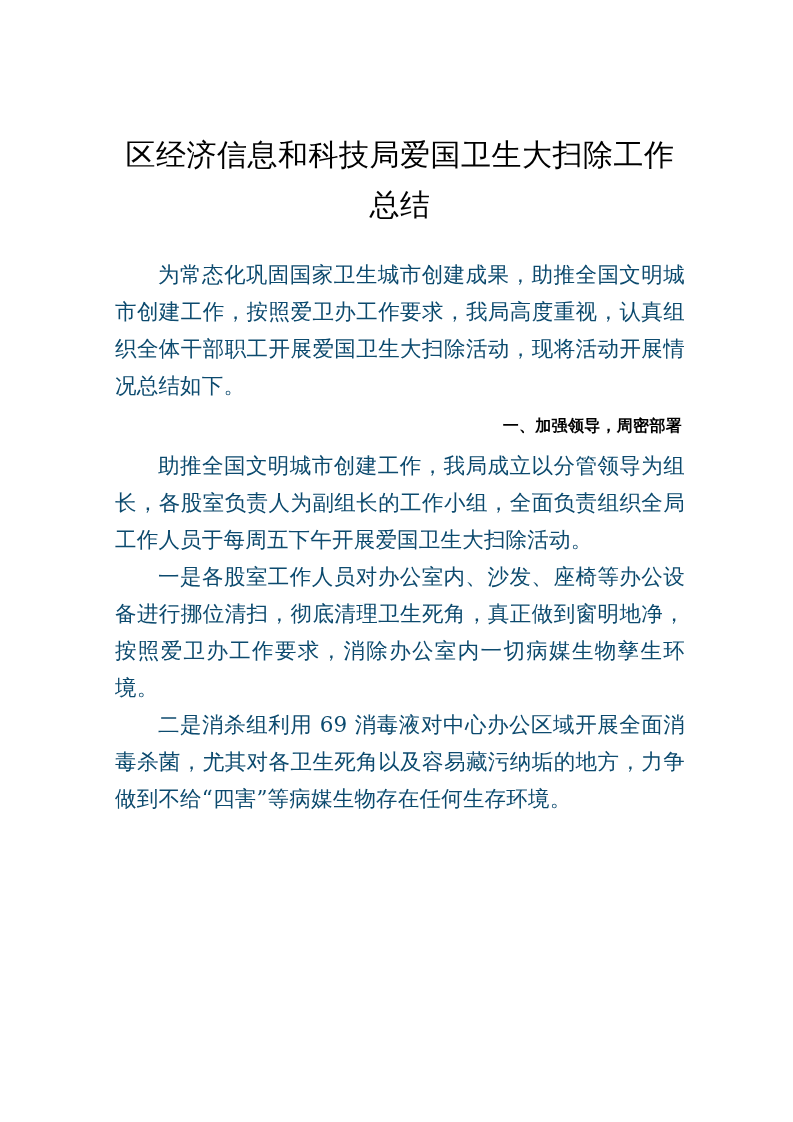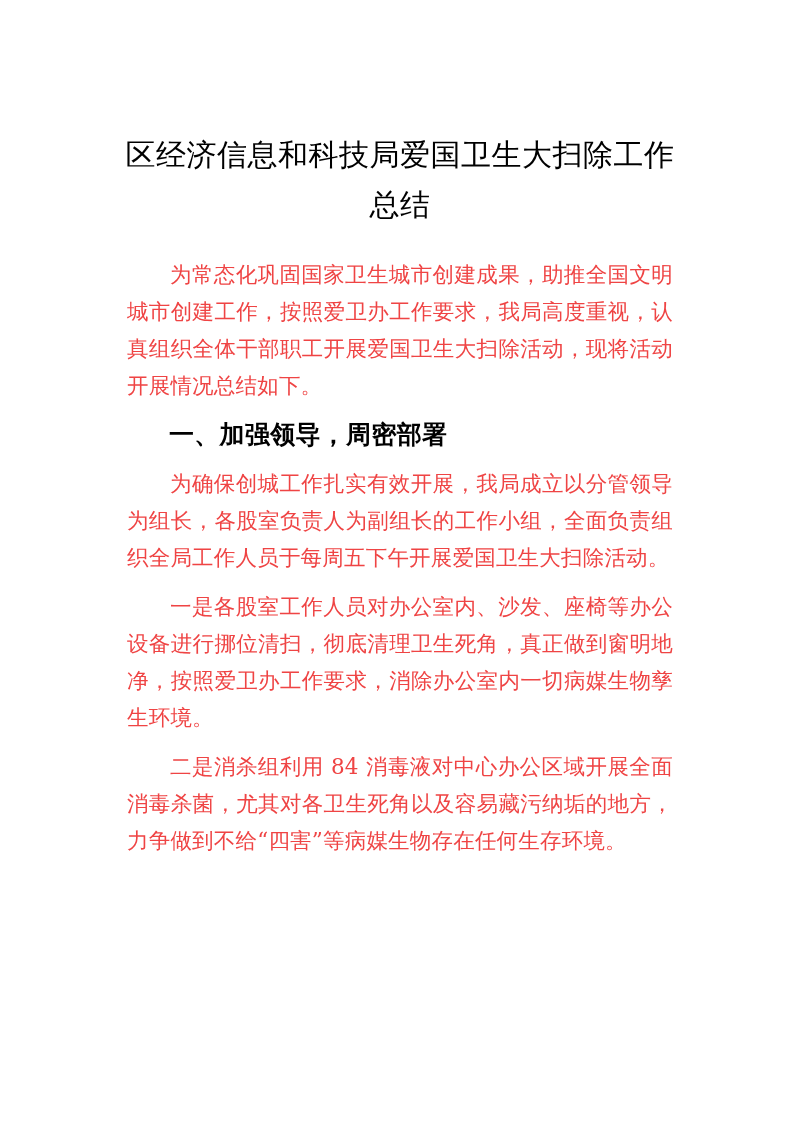--- a/index.html
+++ b/index.html
@@ -31,54 +31,55 @@
     line-height: 50px;
     font-weight: 400;
     color: #000000;
     text-align: center;
     letter-spacing: 0.5px;
     margin: 0 0 26px 0;
   }
 
   .section-heading {
     font-family: "DejaVu Sans", "Liberation Sans", sans-serif;
-    font-size: 25px;
+    font-size: 16px;
     line-height: 37px;
     font-weight: 700;
     color: #000000;
     text-indent: 42px;
-    margin: 12px;
+    margin: 3px;
     letter-spacing: 0.3px;
+    text-align: right;
   }
 
   .body-para {
     font-family: "DejaVu Serif", "Liberation Serif", serif;
     font-size: 21.5px;
     line-height: 37px;
     font-weight: 400;
-    color: #ef4444;
+    color: #0c4a6e;
     text-indent: 43px;
     text-align: justify;
     text-justify: inter-ideograph;
-    margin: 12px;
+    margin: 0;
     letter-spacing: 0.2px;
   }
 </style>
 </head>
 <body>
 
 <div class="page">
 
   <div class="doc-body">
 
     <h1 class="doc-title">区经济信息和科技局爱国卫生大扫除工作总结</h1>
 
     <div id="blocks">
         <p class="body-para">为常态化巩固国家卫生城市创建成果，助推全国文明城市创建工作，按照爱卫办工作要求，我局高度重视，认真组织全体干部职工开展爱国卫生大扫除活动，现将活动开展情况总结如下。</p>
         <h2 class="section-heading">一、加强领导，周密部署</h2>
-        <p class="body-para">为确保创城工作扎实有效开展，我局成立以分管领导为组长，各股室负责人为副组长的工作小组，全面负责组织全局工作人员于每周五下午开展爱国卫生大扫除活动。</p>
+        <p class="body-para">助推全国文明城市创建工作，我局成立以分管领导为组长，各股室负责人为副组长的工作小组，全面负责组织全局工作人员于每周五下午开展爱国卫生大扫除活动。</p>
         <p class="body-para">一是各股室工作人员对办公室内、沙发、座椅等办公设备进行挪位清扫，彻底清理卫生死角，真正做到窗明地净，按照爱卫办工作要求，消除办公室内一切病媒生物孳生环境。</p>
-        <p class="body-para">二是消杀组利用 84 消毒液对中心办公区域开展全面消毒杀菌，尤其对各卫生死角以及容易藏污纳垢的地方，力争做到不给“四害”等病媒生物存在任何生存环境。</p>
+        <p class="body-para">二是消杀组利用 69 消毒液对中心办公区域开展全面消毒杀菌，尤其对各卫生死角以及容易藏污纳垢的地方，力争做到不给“四害”等病媒生物存在任何生存环境。</p>
       </div>
 
   </div>
 
 </div>
 
 </body></html>

